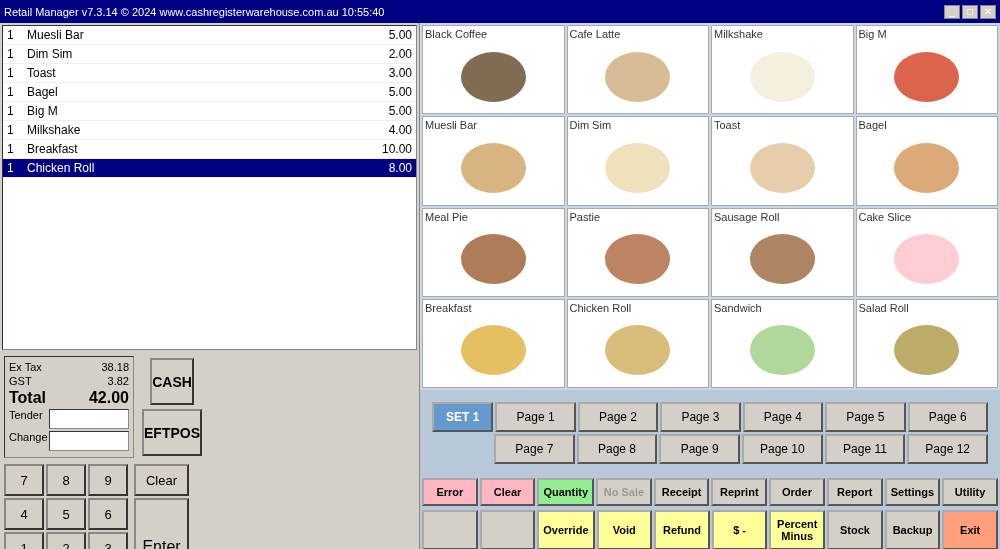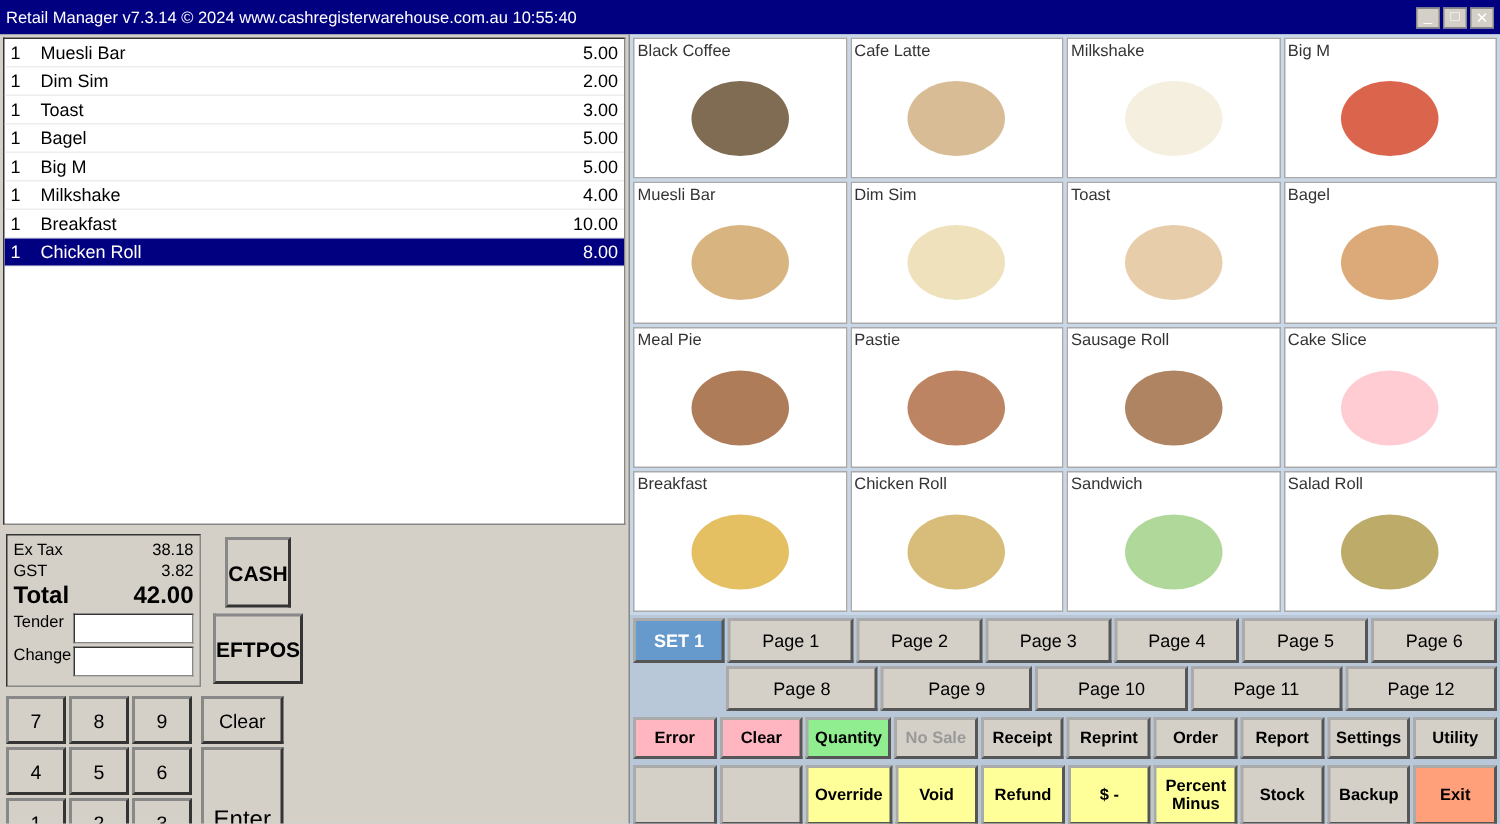--- a/index.html
+++ b/index.html
@@ -156,21 +156,21 @@
       flex: 1;
       display: flex;
       align-items: center;
       justify-content: center;
       overflow: hidden;
     }
 
     
     .page-nav {
       background: #b8c8d8;
-      padding: 2px;
+      padding: 12px;
       display: flex;
       flex-direction: column;
       gap: 2px;
     }
     .page-nav-row {
       display: flex;
       gap: 2px;
     }
     .set-btn {
       background: #6699cc;
@@ -457,20 +457,21 @@
             <button class="page-btn">Page 2</button>
             <button class="page-btn">Page 3</button>
             <button class="page-btn">Page 4</button>
             <button class="page-btn">Page 5</button>
             <button class="page-btn">Page 6</button>
           </div>
       </div>
       <div class="page-nav-row">
         <div style="min-width:60px;"></div>
         <div id="pages2-row" style="display:flex; gap:2px; flex:1;">
+            <button class="page-btn">Page 7</button>
             <button class="page-btn">Page 8</button>
             <button class="page-btn">Page 9</button>
             <button class="page-btn">Page 10</button>
             <button class="page-btn">Page 11</button>
             <button class="page-btn">Page 12</button>
           </div>
       </div>
     </div>
 
     <div class="func-btns" id="func-btns-row1" style="grid-template-columns: repeat(10, 1fr);">

